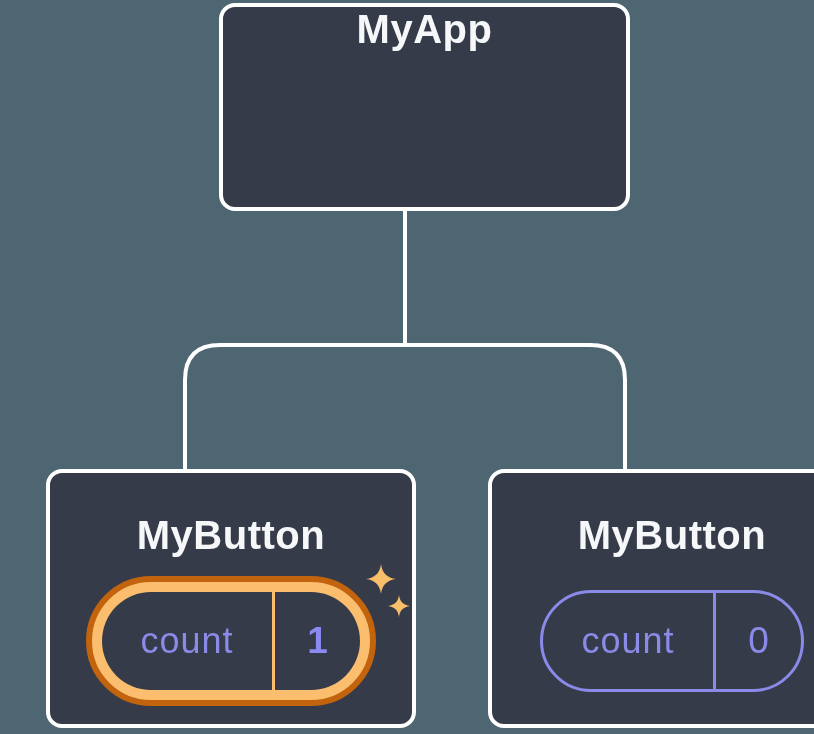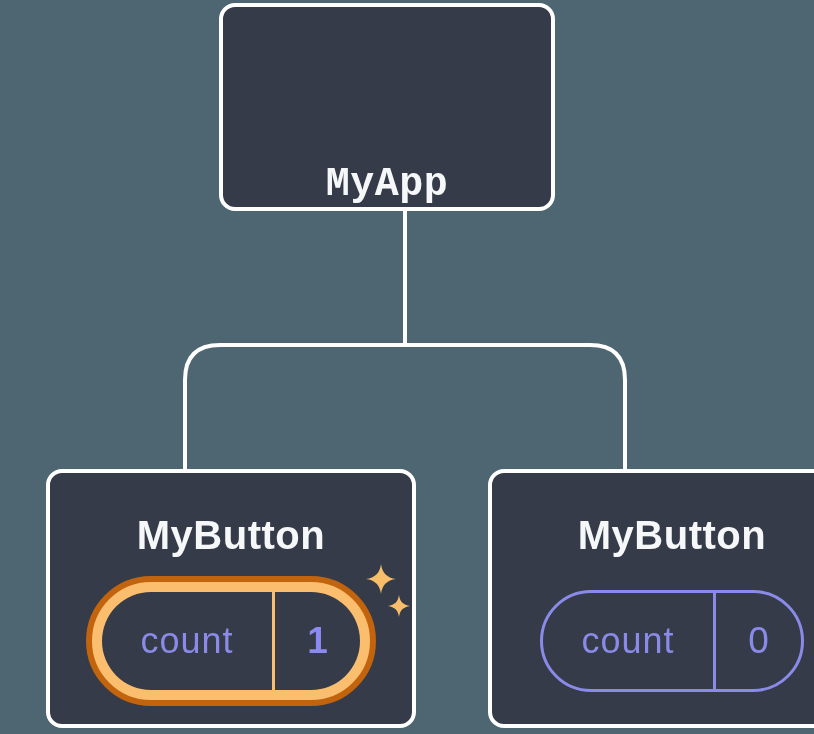--- a/index.html
+++ b/index.html
@@ -40,23 +40,22 @@
     position: absolute;
     background: var(--node-fill);
     border: 4px solid var(--node-border);
     border-radius: 16px;
     display: flex;
     flex-direction: column;
     align-items: center;
   }
   .node-root {
     left: 219px; top: 3px;
-    width: 336px; height: 208px;
-    justify-content: flex-end;
-    font-family: Liberation Mono, monospace;
+    width: 411px; height: 208px;
+    justify-content: flex-start;
   }
   .node-child { top: 469px; height: 259px; margin-left: 45px; }
   .node-child-left  { left: 1px;   width: 370px; }
   .node-child-right { left: 443px; width: 368px; }
   .node-title {
     color: var(--title-text);
     font-size: 40px;
     font-weight: 700;
     letter-spacing: 0.5px;
     white-space: nowrap;

